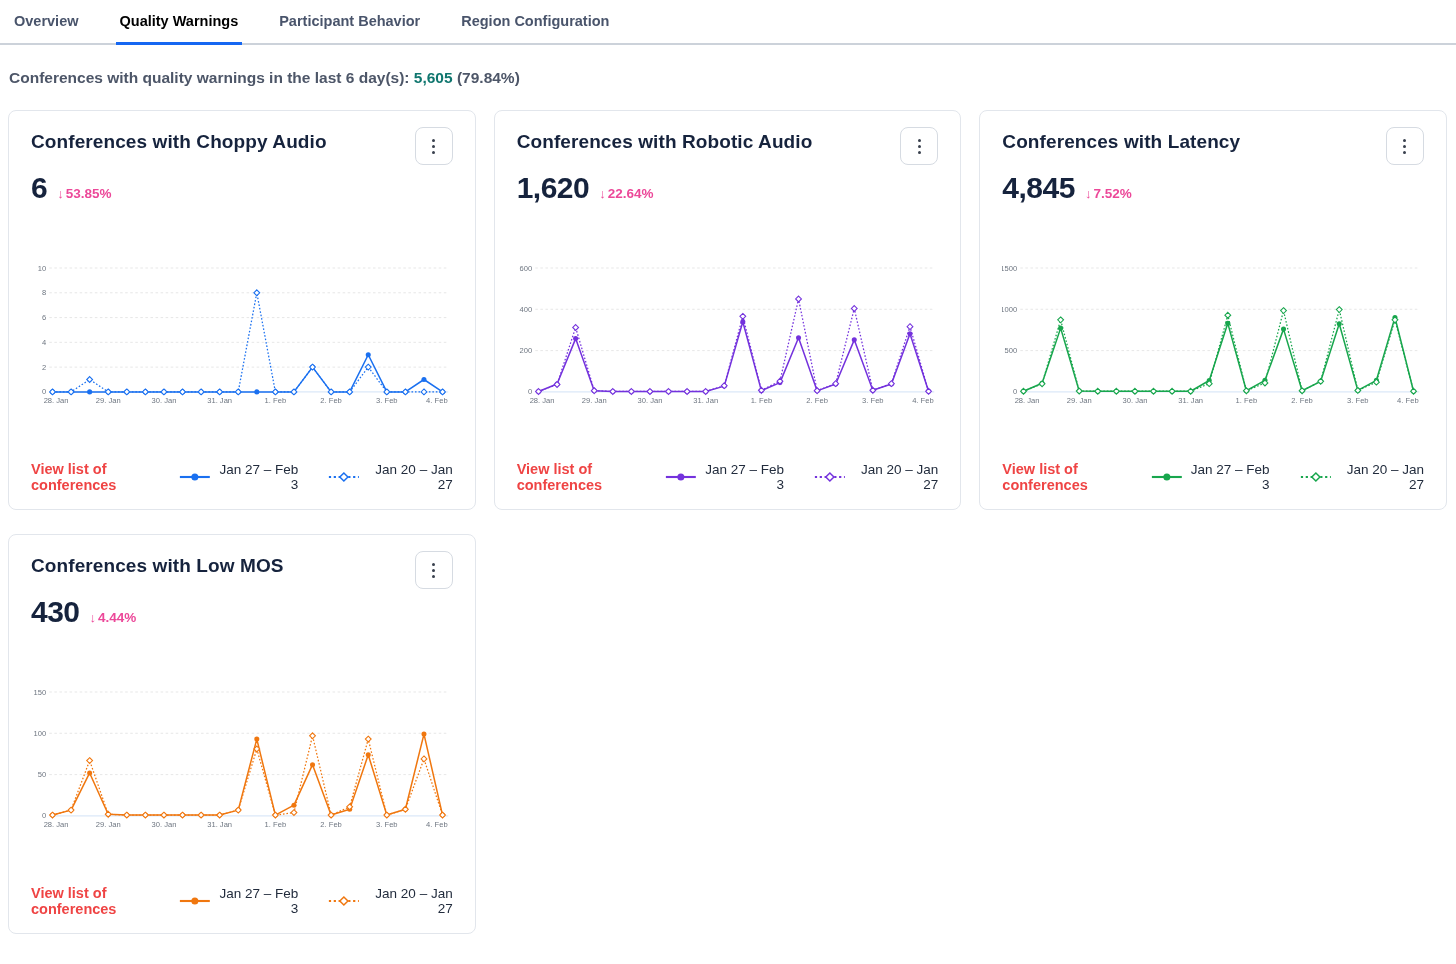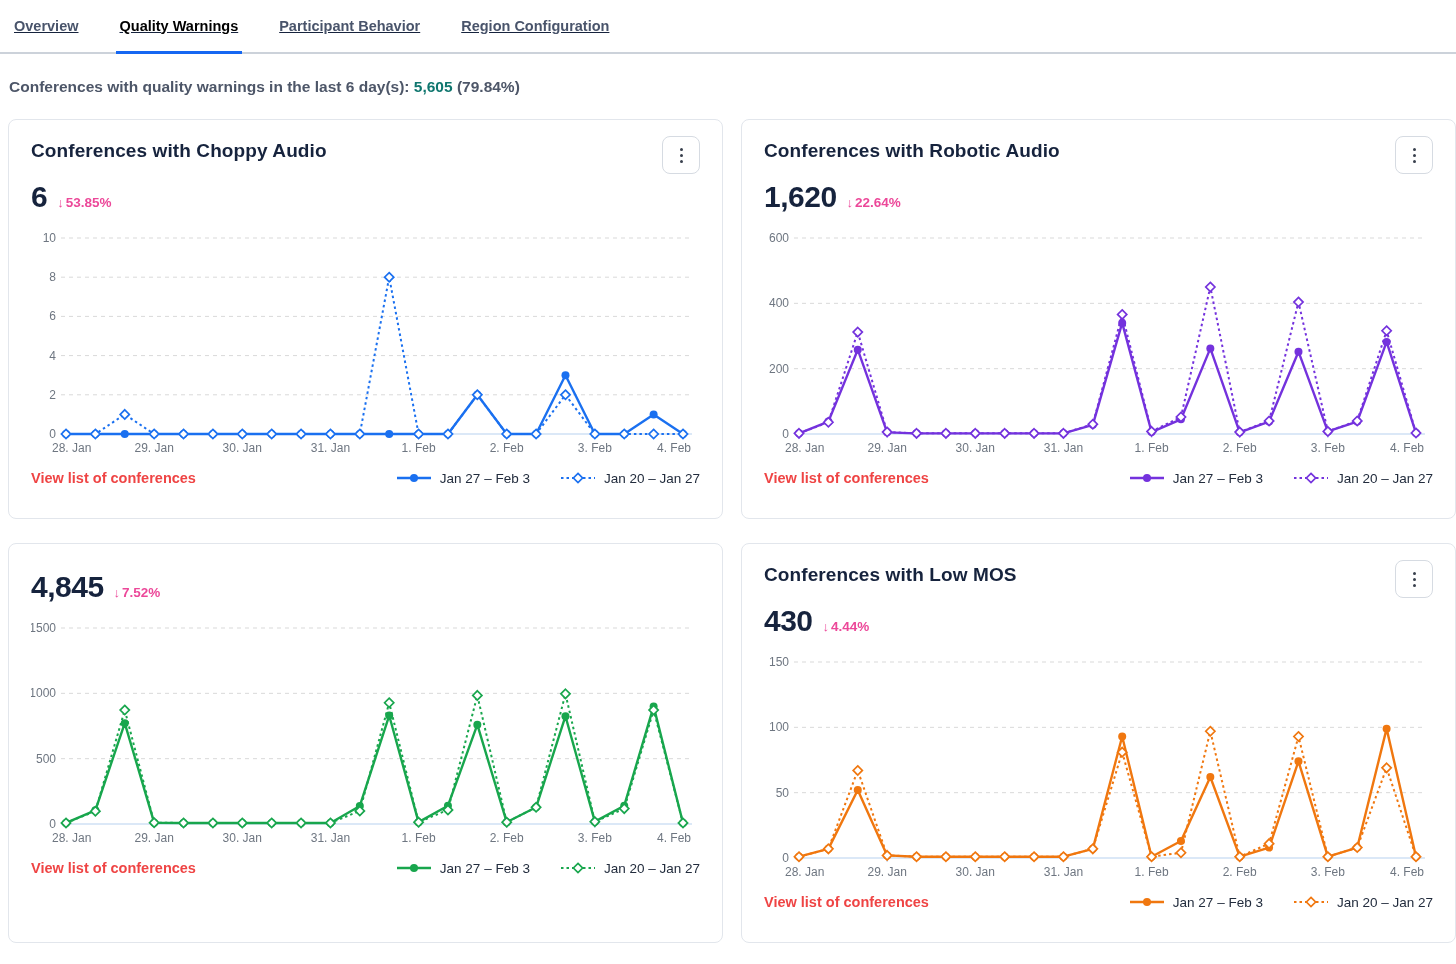--- a/index.html
+++ b/index.html
@@ -8,24 +8,23 @@
     width: 1456px; height: 964px;
     font-family: "Liberation Sans", sans-serif;
     color: #16233d;
     overflow: hidden;
   }
 
   
   .tabbar {
     display: flex;
     align-items: stretch;
-    height: 54px;
+    height: 45px;
     border-bottom: 2px solid #ccd2da;
     padding-left: 10px;
-    text-decoration: underline;
   }
   .tab {
     display: flex;
     align-items: center;
     margin-right: 33px;
     font-size: 14.5px;
     font-weight: 700;
     color: #49546b;
     cursor: pointer;
     border-bottom: 3px solid transparent;
@@ -40,23 +39,23 @@
     margin: 24px 8px 23px 9px;
     font-size: 15.5px;
     font-weight: 700;
     color: #4d5668;
   }
   .summary .count { color: #0f766e; cursor: pointer; }
 
   
   .grid {
     display: grid;
-    grid-template-columns: 1fr 1fr;
+    grid-template-columns: 1fr 1fr 1fr;
     gap: 24px 18px;
-    margin: 0 0 8px 8px;
+    margin: 0 9px 8px 8px;
   }
   .card {
     background: #fff;
     border: 1px solid #e2e6ec;
     border-radius: 8px;
     padding: 20px 22px 16px 22px;
     height: 400px;
     position: relative;
   }
   .card-header { display: flex; justify-content: space-between; align-items: flex-start; }
@@ -321,20 +320,28 @@
               <line x1="1" y1="6" x2="35" y2="6" stroke="#7432dd" stroke-width="2" stroke-dasharray="2.5 3"></line>
               <path d="M18 1.4 L22.6 6 L18 10.6 L13.4 6 Z" fill="#fff" stroke="#7432dd" stroke-width="1.7"></path>
             </svg>
           <span class="legend-label">Jan 20 – Jan 27</span>
         </span>
       </div>
     </div>
   </section>
 
   <section class="card">
+    <div class="card-header">
+      <h2 class="card-title">Conferences with Latency</h2>
+      <button class="kebab-btn">
+        <i></i>
+          <i></i>
+          <i></i>
+      </button>
+    </div>
     <div class="metric">
       <span class="metric-value">4,845</span>
       <span class="metric-change"><span class="arrow">↓</span><span class="pct">7.52%</span></span>
     </div>
     <div class="chart-wrap">
       <svg class="chart-svg" xmlns="http://www.w3.org/2000/svg" viewBox="0 0 667 228">
           <text x="24" y="208" text-anchor="end">0</text>
           <line x1="29" y1="138.66666666666669" x2="660" y2="138.66666666666669" stroke="#d9d9d9" stroke-width="1" stroke-dasharray="4 4"></line>
           <text x="24" y="142.66666666666669" text-anchor="end">500</text>
           <line x1="29" y1="73.33333333333334" x2="660" y2="73.33333333333334" stroke="#d9d9d9" stroke-width="1" stroke-dasharray="4 4"></line>

